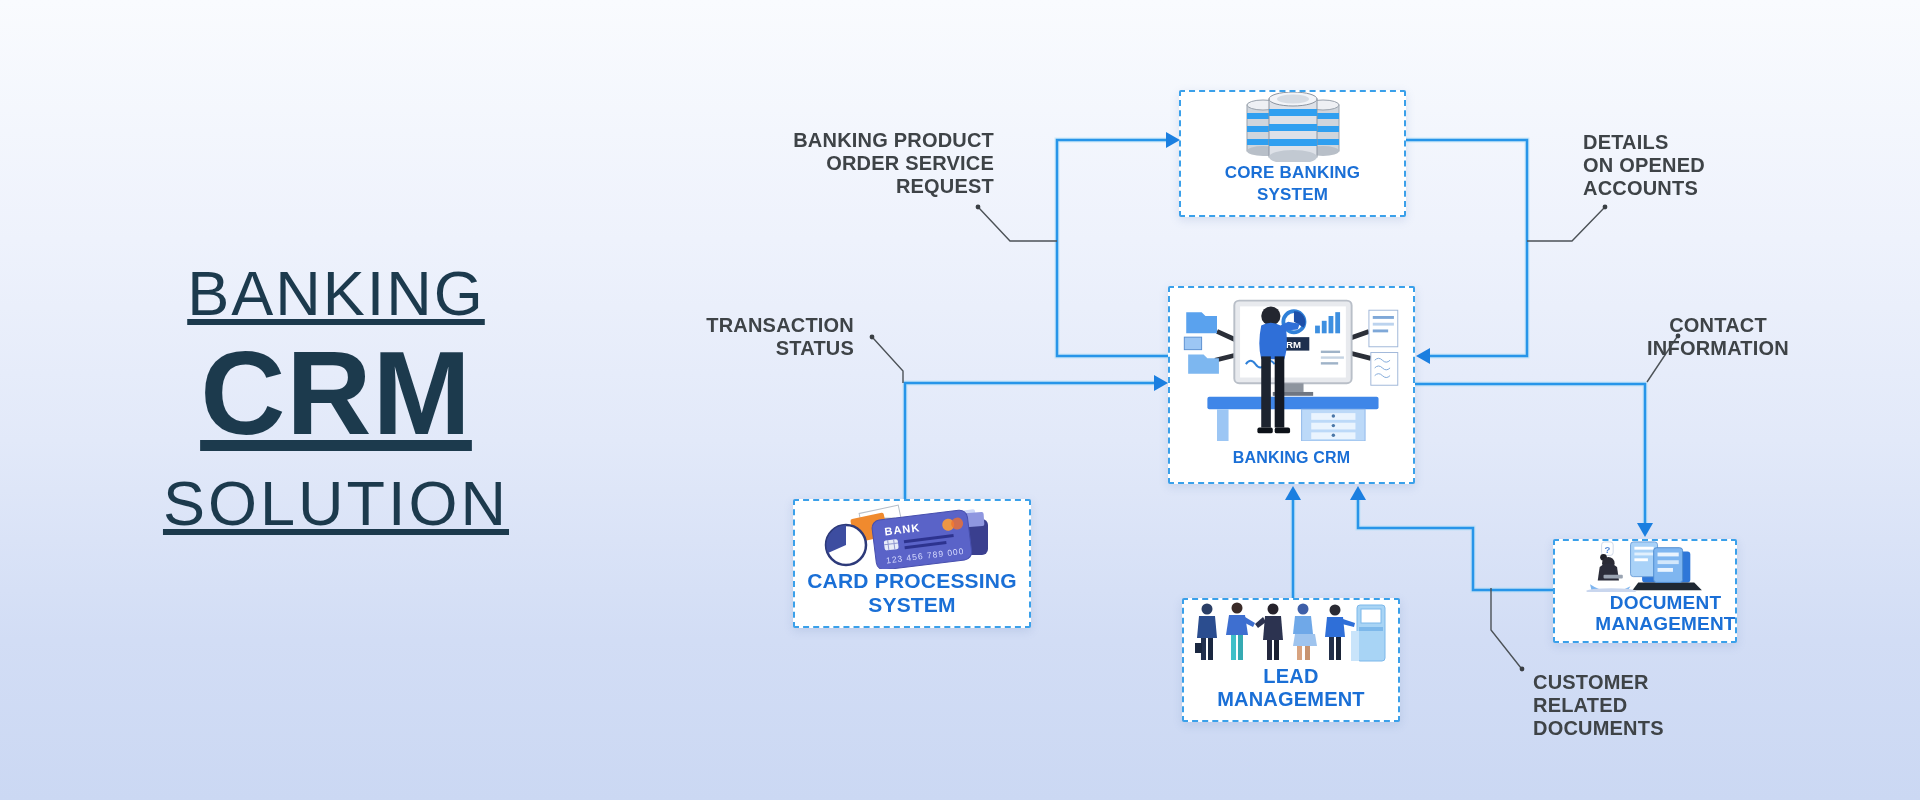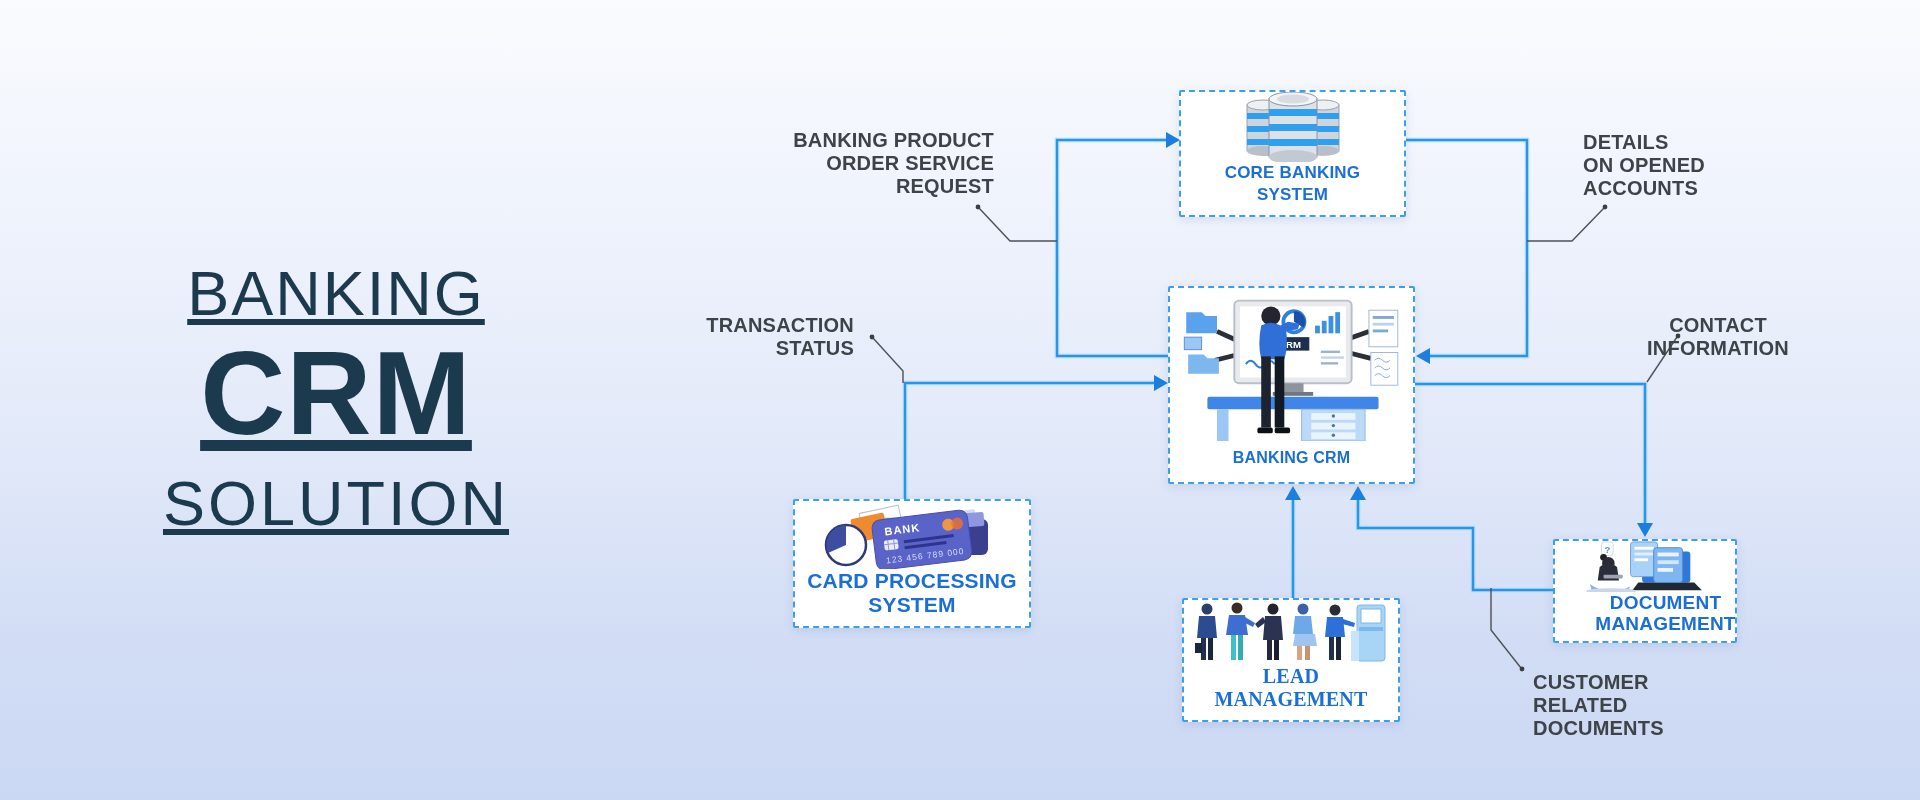--- a/index.html
+++ b/index.html
@@ -26,21 +26,21 @@
     letter-spacing:0.2px; padding-bottom:9px;
   }
   #node-core-banking        { left:1179px; top:90px;  width:227px; height:127px; }
   #node-banking-crm         { left:1168px; top:286px; width:247px; height:198px; }
   #node-card-processing     { left:793px;  top:499px; width:238px; height:129px; }
   #node-lead-management     { left:1182px; top:598px; width:218px; height:124px; }
   #node-document-management { left:1553px; top:539px; width:184px; height:104px; }
   #node-core-banking .node-label        { font-size:17px; line-height:22px; }
   #node-banking-crm .node-label         { font-size:16px; line-height:28px; padding-bottom:10px; }
   #node-card-processing .node-label     { font-size:21px; line-height:24px; }
-  #node-lead-management .node-label     { font-size:20px; line-height:23px;font-family:Liberation Serif, serif; }
+  #node-lead-management .node-label     { font-size:20px; line-height:23px; }
   #node-document-management .node-label { font-size:19px; line-height:21px; padding-bottom:7px;margin-left:41px; }
   
   .flow-label {
     position:absolute; font-weight:700; color:#3e4347; white-space:pre-line;
     font-size:20px; line-height:23px; letter-spacing:0.2px;
   }
   #label-banking-product    { left:760px;  top:129px; width:234px; text-align:right; }
   #label-transaction-status { left:620px;  top:314px; width:234px; text-align:right; }
   #label-details-accounts   { left:1583px; top:131px; width:220px; text-align:left; }
   #label-contact-info       { left:1596px; top:314px; width:220px; text-align:center;margin-left:12px; }

